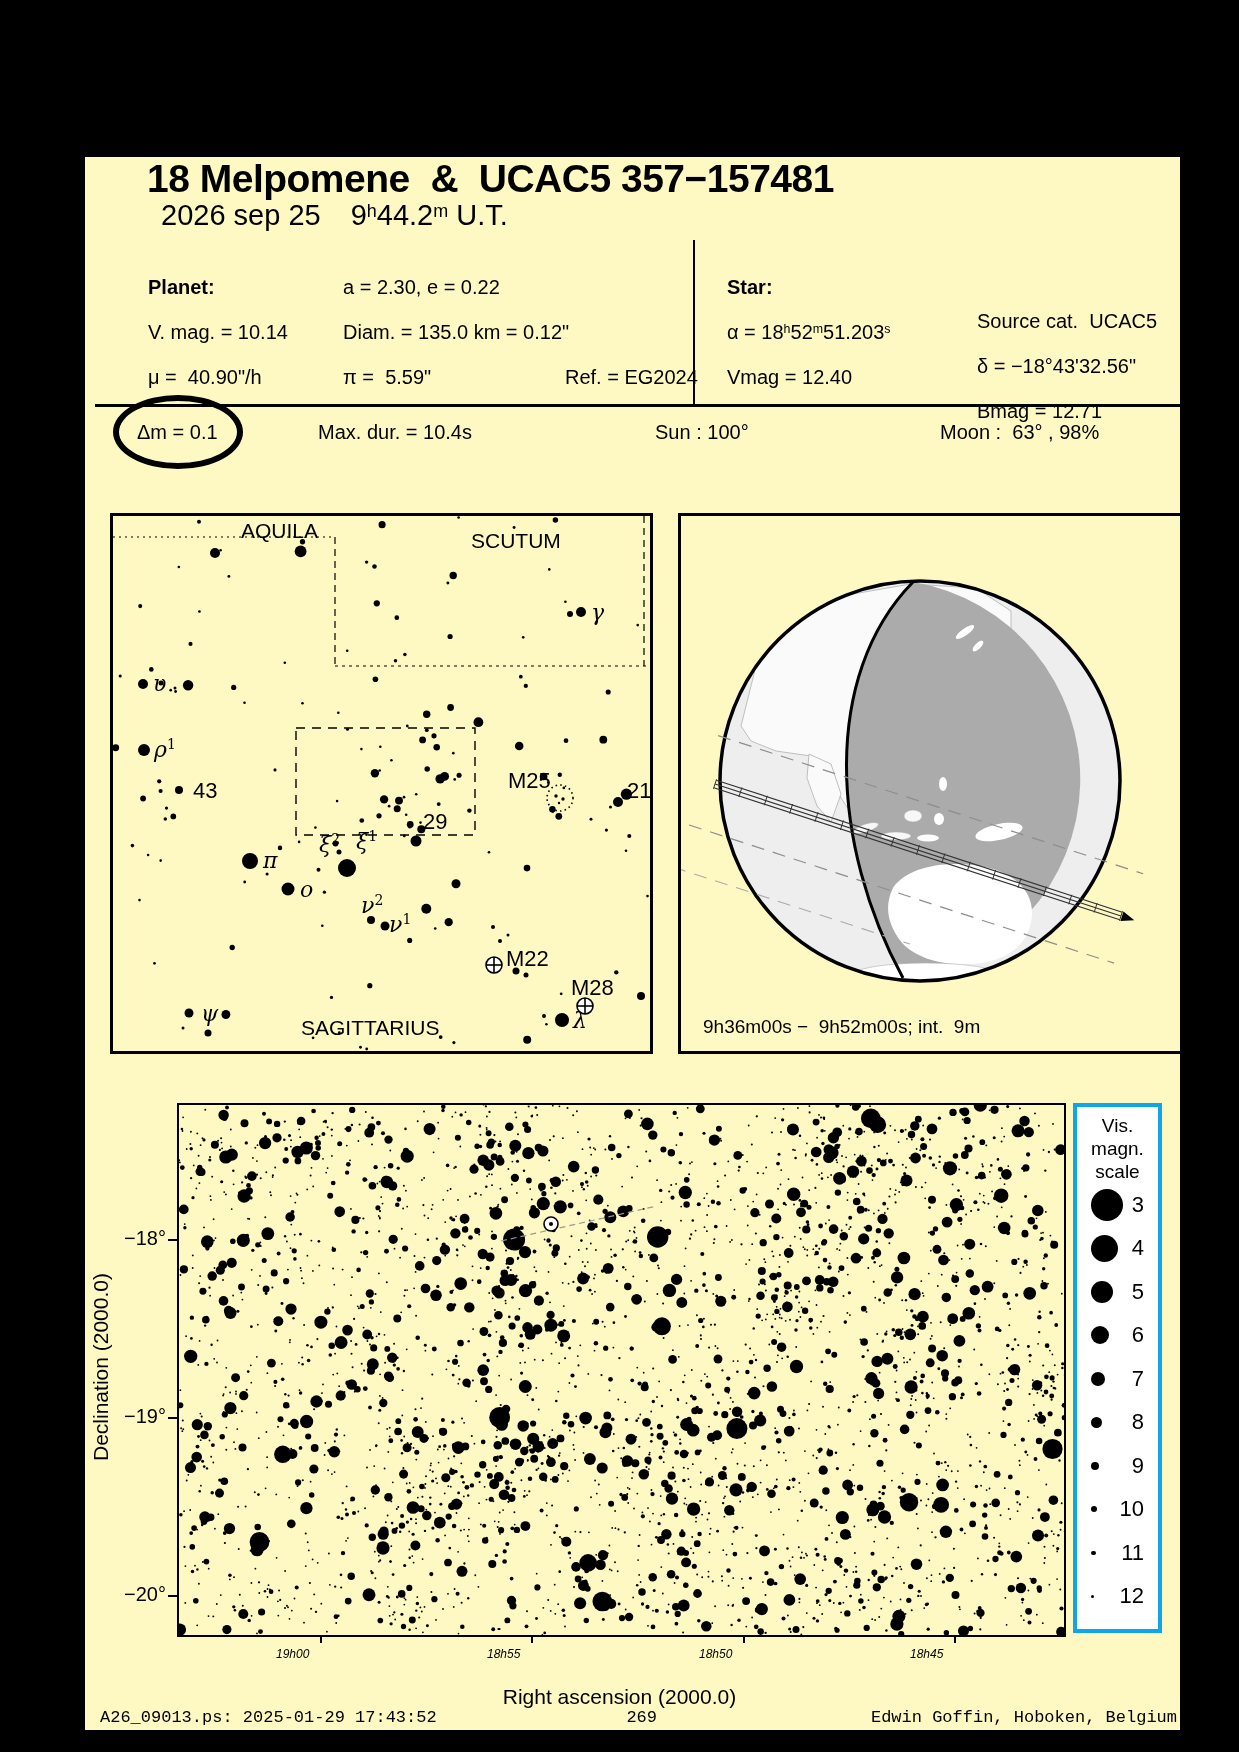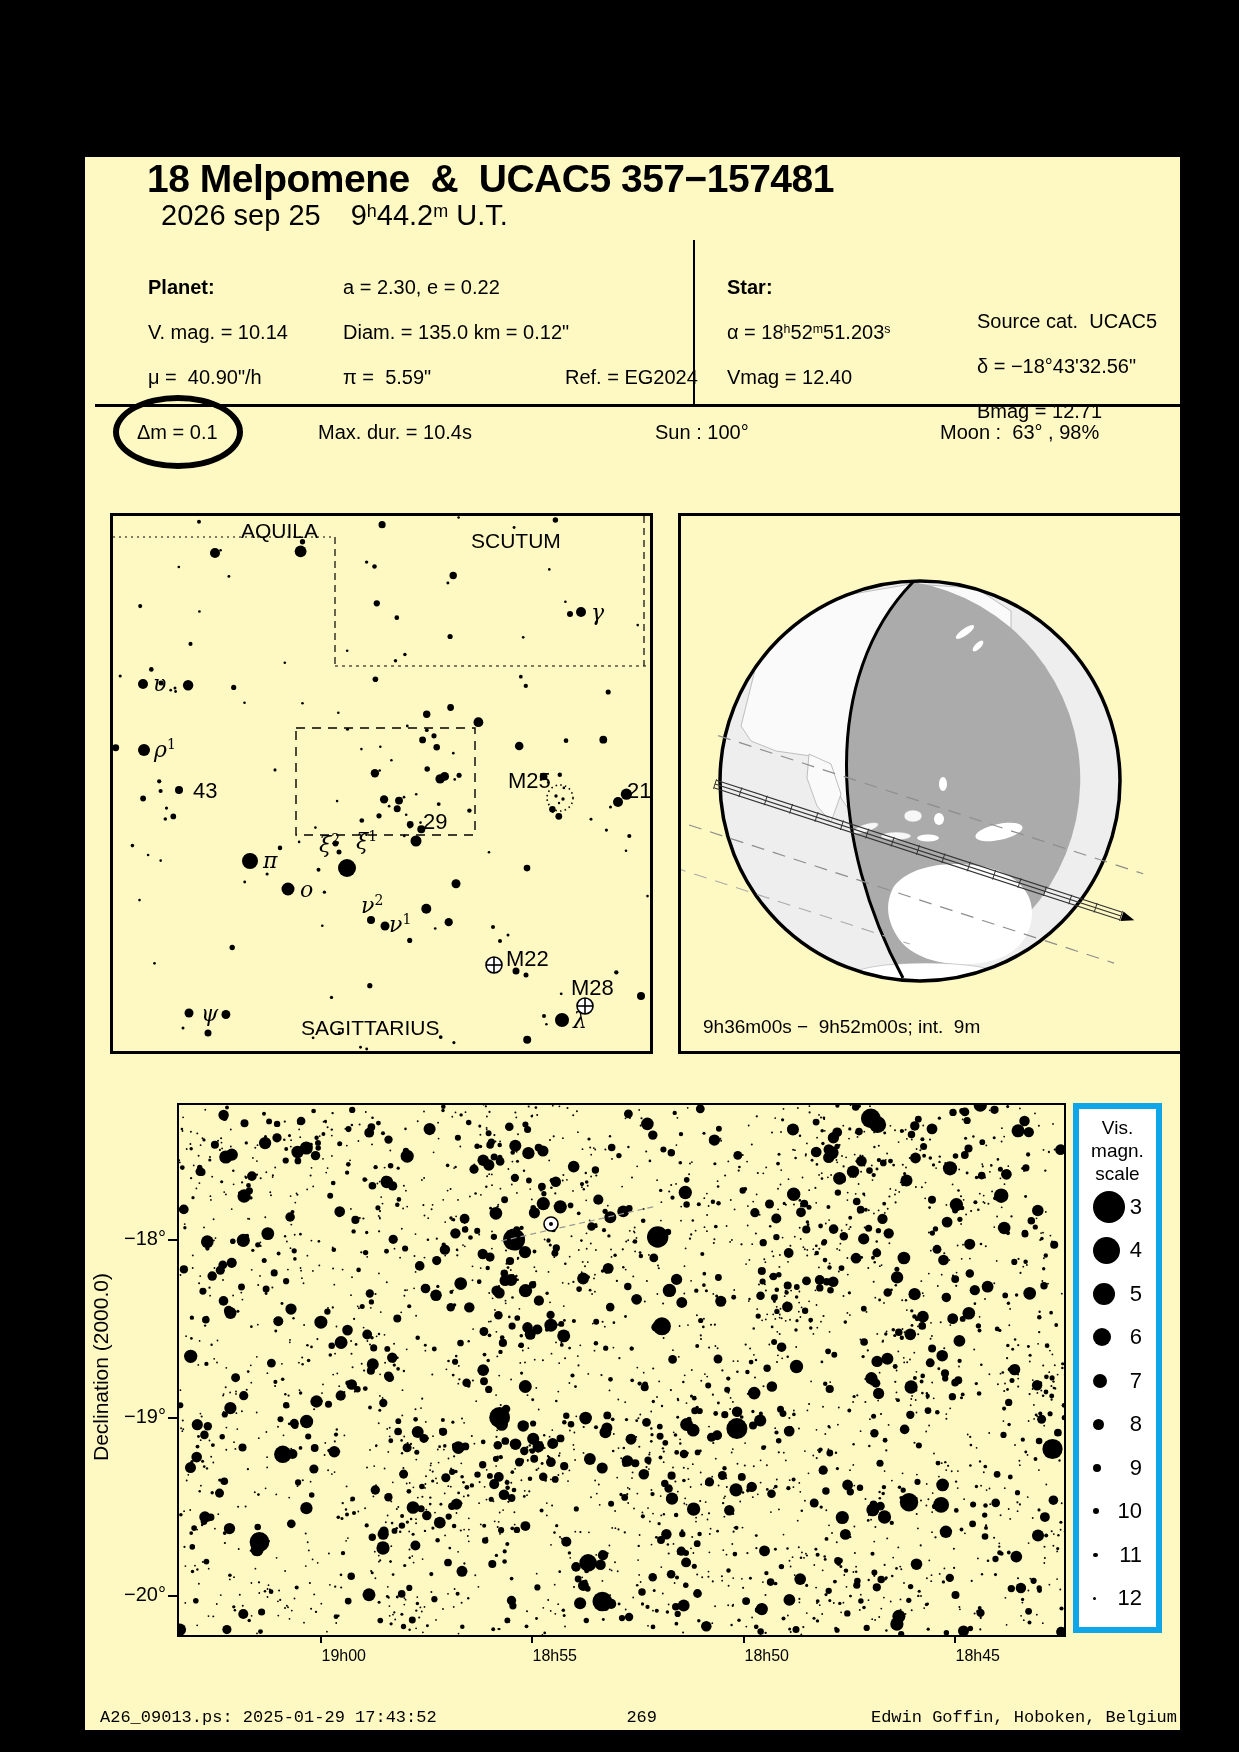--- a/index.html
+++ b/index.html
@@ -16,28 +16,28 @@
   .col-a{left:63px;} .col-b{left:258px;} .col-c{left:480px;}
   .col-d{left:642px;} .col-e{left:892px;margin-top:34px;}
   .c-dm{left:52px;} .c-dur{left:233px;} .c-sun{left:570px;} .c-moon{left:855px;}
   .vdivider{position:absolute;left:608px;top:83px;width:2px;height:165px;background:#000;}
   .hrule{position:absolute;left:10px;top:247px;width:1085px;height:3px;background:#000;}
   .dm-ellipse{position:absolute;left:28px;top:238px;width:118px;height:62px;border:6px solid #000;border-radius:50%;}
   .finder-wrap{position:absolute;left:25px;top:356px;width:537px;height:535px;border:3px solid #000;}
   .globe-wrap{position:absolute;left:593px;top:356px;width:502px;height:535px;border:3px solid #000;}
   .globe-caption{position:absolute;left:22px;top:500px;font-size:19px;white-space:pre;}
   .lower-wrap{position:absolute;left:92px;top:946px;width:885px;height:530px;border:2px solid #000;}
-  .legend{position:absolute;left:988px;top:946px;width:89px;height:530px;border:6px solid #0ea5e9;box-sizing:border-box;background:#fff;}
+  .legend{position:absolute;left:988px;top:946px;width:89px;height:530px;border:4px solid #0ea5e9;box-sizing:border-box;background:#fff;}
   .legend-title{font-size:19px;line-height:23px;text-align:center;margin-top:7px;}
   .legend-row{height:43.5px;display:flex;align-items:center;}
   .ldot{background:#000;border-radius:50%;flex:none;margin-left:14px;}
   .lnum{font-size:22px;margin-left:auto;margin-right:14px;}
   .tick-x{position:absolute;width:2px;height:8px;background:#000;}
   .tick-y{position:absolute;width:9px;height:2px;background:#000;}
-  .xtick-label{position:absolute;width:90px;text-align:right;font-size:16px;}
+  .xtick-label{position:absolute;width:90px;text-align:left;font-size:12px;font-style:italic;}
   .ytick-label{position:absolute;width:60px;text-align:right;font-size:20px;}
   .xlabel{position:absolute;left:92px;top:1528px;width:885px;text-align:center;font-size:21px;}
   .ylabel{position:absolute;left:-114px;top:1198px;width:260px;text-align:center;font-size:21px;transform:rotate(-90deg);}
   .footer{position:absolute;top:1551px;font-family:"Liberation Mono",monospace;font-size:17px;white-space:pre;}
   .f-left{left:15px;} .f-center{left:412px;width:160px;text-align:right;} .f-right{right:3px;}
   svg text{font-family:"Liberation Sans",sans-serif;}
   svg text.const{font-size:21px;}
   svg text.greek{font-family:"DejaVu Serif",serif;font-style:italic;font-size:22px;}
   svg text.num{font-size:22px;}
 </style>
@@ -3501,20 +3501,21 @@
           <span class="ldot" style="width: 4.5px; height: 4.5px;"></span>
           <span class="lnum">11</span>
         </div>
         <div class="legend-row">
           <span class="ldot" style="width: 3px; height: 3px;"></span>
           <span class="lnum">12</span>
         </div>
       </div>
   </div>
 
+  <div class="xlabel">Right ascension (2000.0)</div>
   <div class="ylabel">Declination (2000.0)</div>
 
   <span class="footer f-left">A26_09013.ps: 2025-01-29 17:43:52</span>
   <span class="footer f-center">269</span>
   <span class="footer f-right">Edwin Goffin, Hoboken, Belgium</span>
 
 <div class="tick-x" style="left: 235px; top: 1478px;"></div>
     <div class="xtick-label" style="left: 191px; top: 1490px;">19h00</div>
     <div class="tick-x" style="left: 446px; top: 1478px;"></div>
     <div class="xtick-label" style="left: 402px; top: 1490px;">18h55</div>

